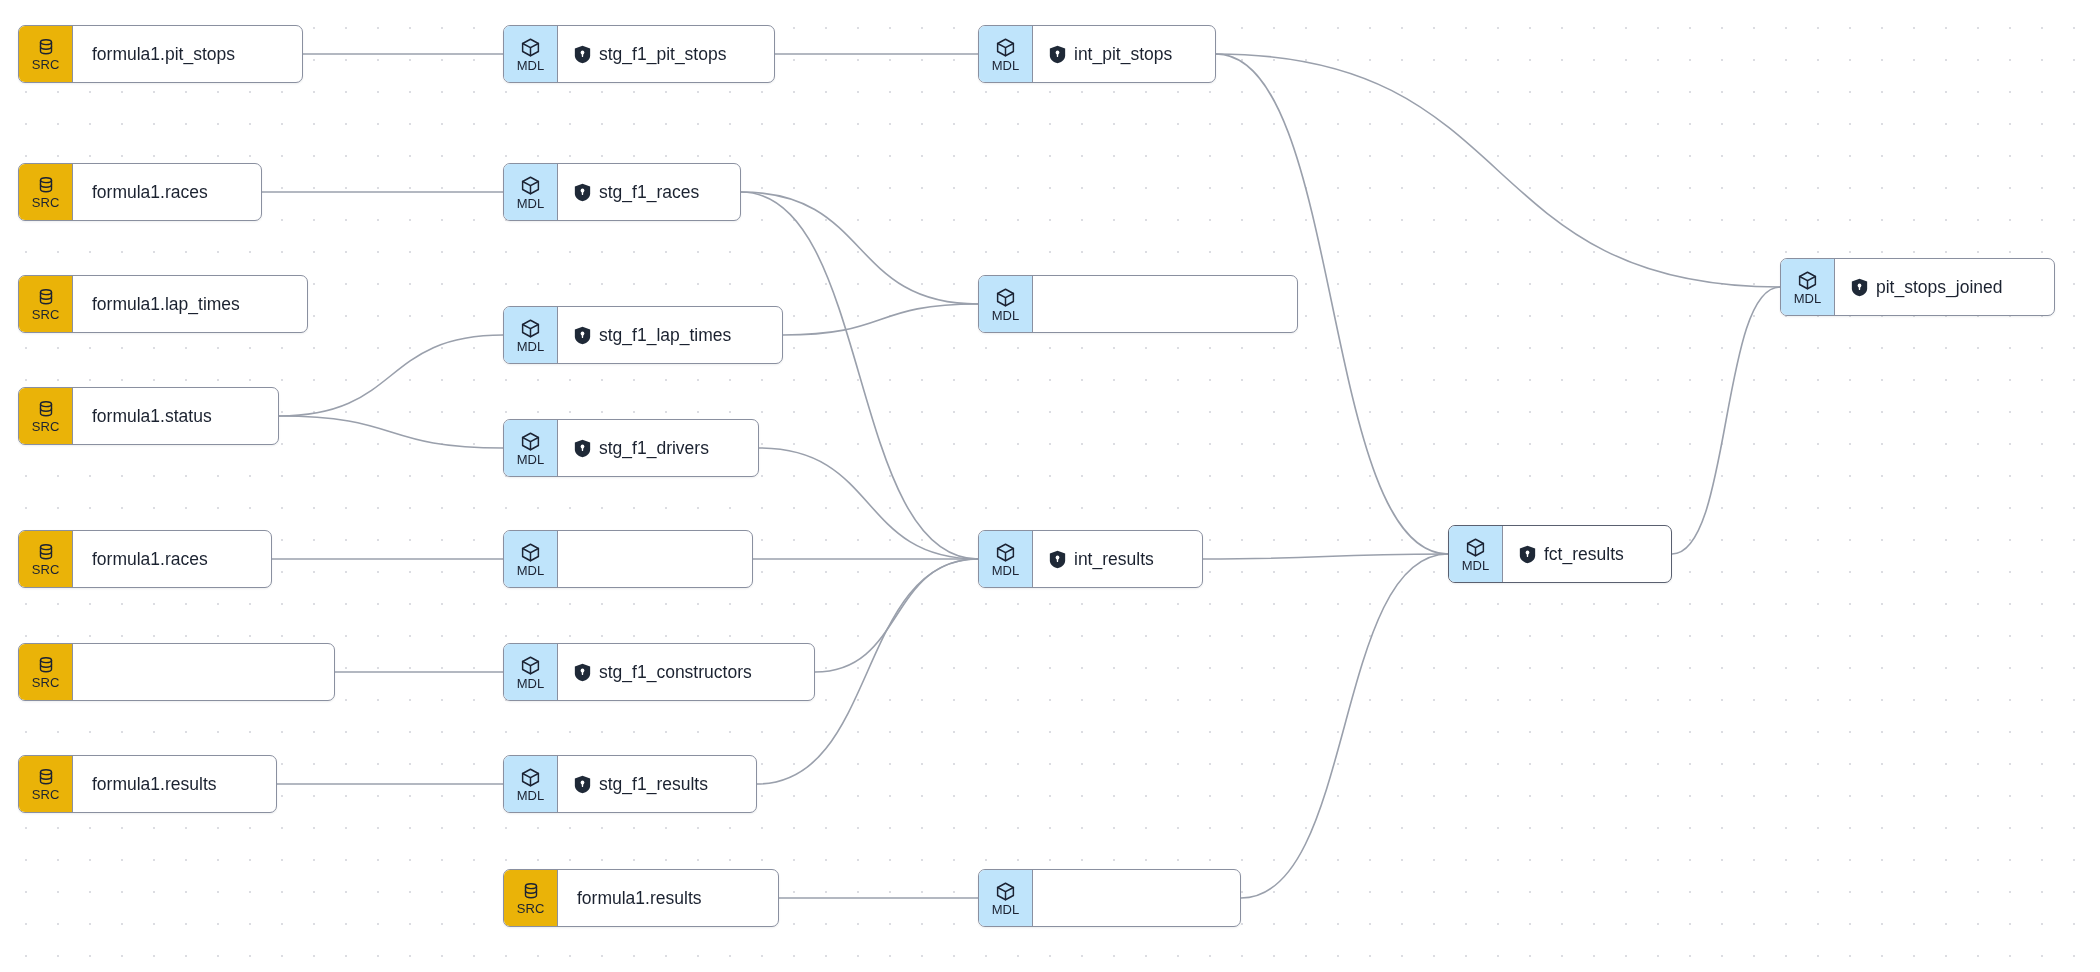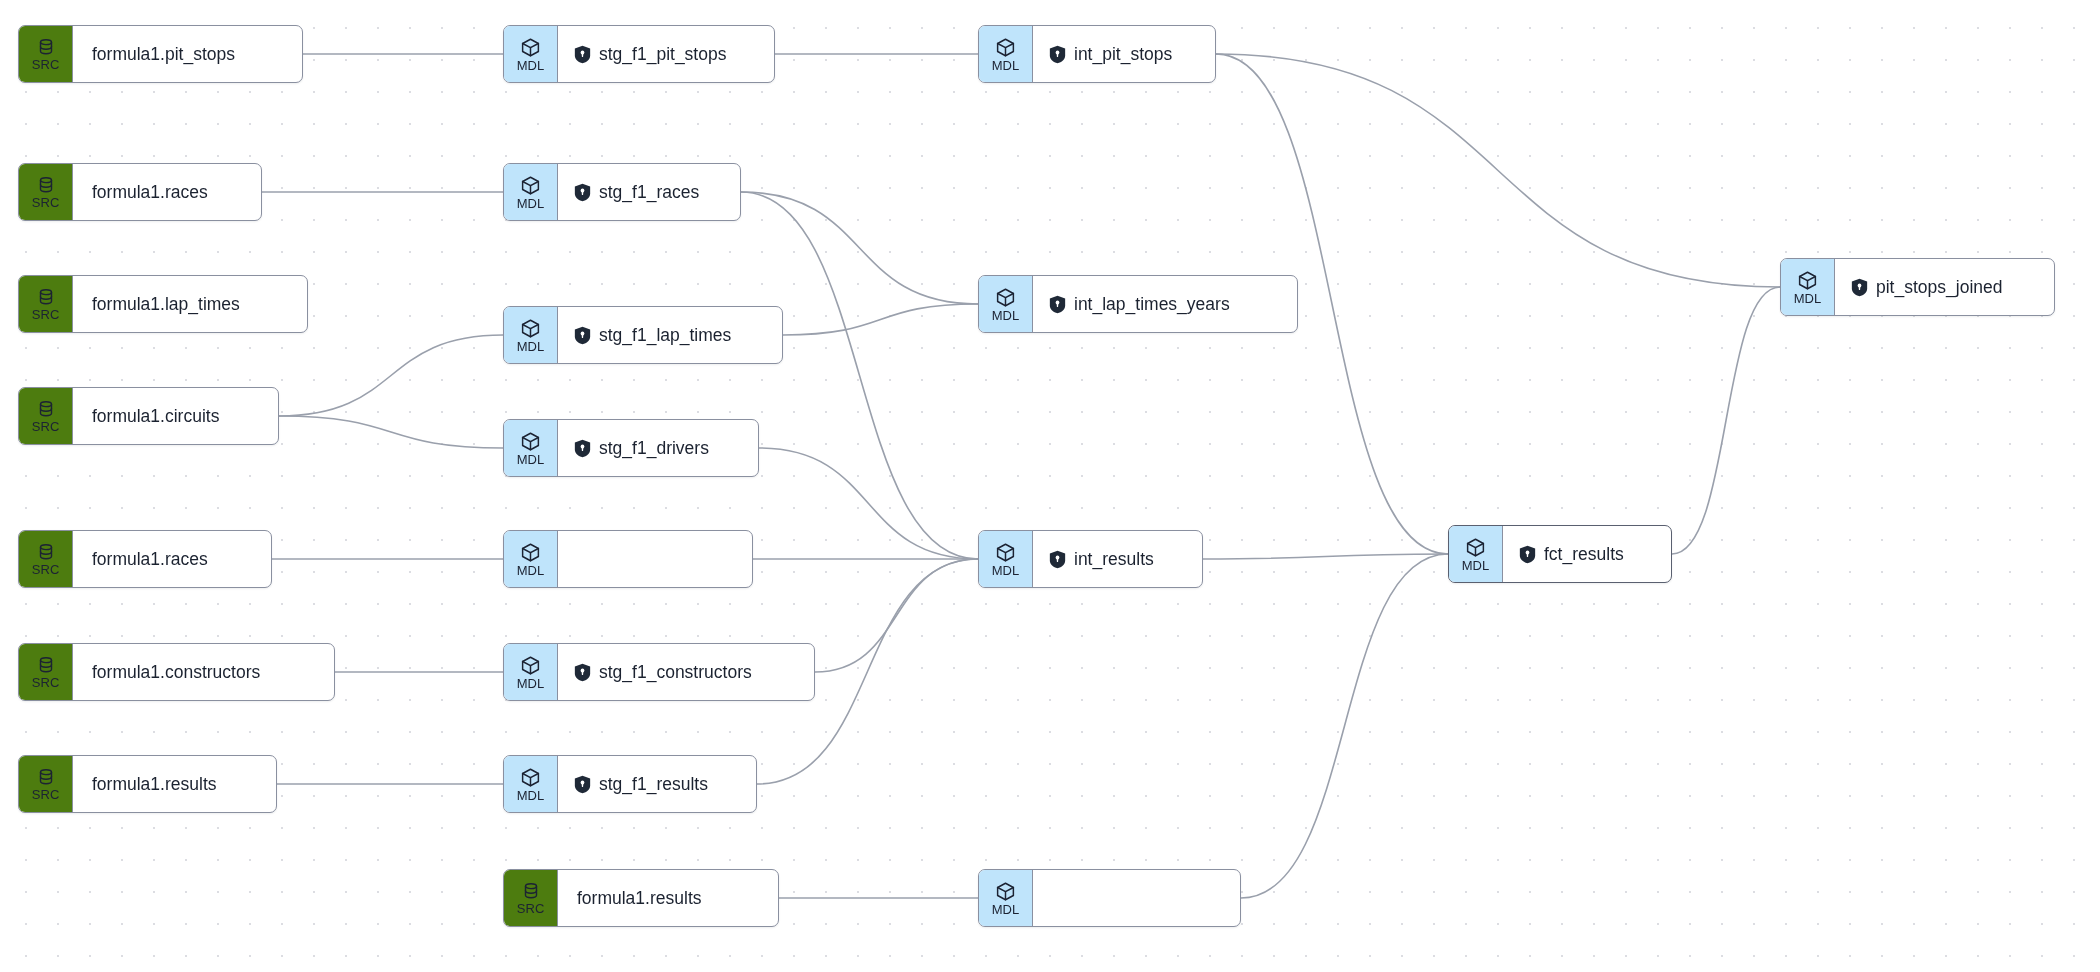--- a/index.html
+++ b/index.html
@@ -50,21 +50,21 @@
     width: 54px;
     flex: 0 0 54px;
     display: flex;
     flex-direction: column;
     align-items: center;
     justify-content: center;
     gap: 0px;
     border-right: 1.4px solid #8a90a0;
     box-sizing: border-box;
   }
-  .badge-src { background: #4d7c0f; }
+  .badge-src { background: #eab308; }
   .badge-mdl { background: #bfe4fb; text-align: center; }
   .badge-icon {
     display: block;
     line-height: 0;
     margin-bottom: 1px;
   }
   .badge-text {
     font-size: 13px;
     line-height: 13px;
     color: #1c2333;
@@ -162,21 +162,21 @@
       <div class="node" style="left: 18px; top: 387px; width: 261px;">
         <div class="node-badge badge-src">
           <span class="badge-icon"><svg width="20" height="20" viewBox="0 0 24 24" fill="none" stroke="#1c2333" stroke-width="1.7" stroke-linecap="round" stroke-linejoin="round">
               <ellipse cx="12" cy="6.2" rx="6.6" ry="2.9"></ellipse>
               <path d="M5.4 6.2v5.6c0 1.6 3 2.9 6.6 2.9s6.6-1.3 6.6-2.9V6.2"></path>
               <path d="M5.4 11.6v5.6c0 1.6 3 2.9 6.6 2.9s6.6-1.3 6.6-2.9v-5.6"></path>
             </svg></span>
           <span class="badge-text">SRC</span>
         </div>
         <div class="node-body wide-pad">
-          <span class="node-label">formula1.circuits</span>
+          <span class="node-label">formula1.status</span>
         </div>
       </div>
       <div class="node" style="left: 18px; top: 530px; width: 254px;">
         <div class="node-badge badge-src">
           <span class="badge-icon"><svg width="20" height="20" viewBox="0 0 24 24" fill="none" stroke="#1c2333" stroke-width="1.7" stroke-linecap="round" stroke-linejoin="round">
               <ellipse cx="12" cy="6.2" rx="6.6" ry="2.9"></ellipse>
               <path d="M5.4 6.2v5.6c0 1.6 3 2.9 6.6 2.9s6.6-1.3 6.6-2.9V6.2"></path>
               <path d="M5.4 11.6v5.6c0 1.6 3 2.9 6.6 2.9s6.6-1.3 6.6-2.9v-5.6"></path>
             </svg></span>
           <span class="badge-text">SRC</span>
@@ -187,23 +187,20 @@
       </div>
       <div class="node" style="left: 18px; top: 643px; width: 317px;">
         <div class="node-badge badge-src">
           <span class="badge-icon"><svg width="20" height="20" viewBox="0 0 24 24" fill="none" stroke="#1c2333" stroke-width="1.7" stroke-linecap="round" stroke-linejoin="round">
               <ellipse cx="12" cy="6.2" rx="6.6" ry="2.9"></ellipse>
               <path d="M5.4 6.2v5.6c0 1.6 3 2.9 6.6 2.9s6.6-1.3 6.6-2.9V6.2"></path>
               <path d="M5.4 11.6v5.6c0 1.6 3 2.9 6.6 2.9s6.6-1.3 6.6-2.9v-5.6"></path>
             </svg></span>
           <span class="badge-text">SRC</span>
         </div>
-        <div class="node-body wide-pad">
-          <span class="node-label">formula1.constructors</span>
-        </div>
       </div>
       <div class="node" style="left: 18px; top: 755px; width: 259px;">
         <div class="node-badge badge-src">
           <span class="badge-icon"><svg width="20" height="20" viewBox="0 0 24 24" fill="none" stroke="#1c2333" stroke-width="1.7" stroke-linecap="round" stroke-linejoin="round">
               <ellipse cx="12" cy="6.2" rx="6.6" ry="2.9"></ellipse>
               <path d="M5.4 6.2v5.6c0 1.6 3 2.9 6.6 2.9s6.6-1.3 6.6-2.9V6.2"></path>
               <path d="M5.4 11.6v5.6c0 1.6 3 2.9 6.6 2.9s6.6-1.3 6.6-2.9v-5.6"></path>
             </svg></span>
           <span class="badge-text">SRC</span>
         </div>
@@ -371,28 +368,20 @@
         </div>
       </div>
       <div class="node" style="left: 978px; top: 275px; width: 320px;">
         <div class="node-badge badge-mdl">
           <span class="badge-icon"><svg width="21" height="21" viewBox="0 0 24 24" fill="none" stroke="#1c2333" stroke-width="1.7" stroke-linecap="round" stroke-linejoin="round">
               <path d="M12 2.6 21 7.4v9.2L12 21.4 3 16.6V7.4z"></path>
               <path d="M3 7.4 12 12.2l9-4.8"></path>
               <path d="M12 12.2v9.2"></path>
             </svg></span>
           <span class="badge-text">MDL</span>
-        </div>
-        <div class="node-body">
-          <span class="shield-icon"><svg width="17" height="19" viewBox="0 0 20 22" fill="#1f2937">
-              <path d="M10 0.6 19 4v8.2c0 4.6-4.1 7.9-9 9.2-4.9-1.3-9-4.6-9-9.2V4z"></path>
-              <circle cx="10" cy="8.6" r="2.2" fill="#ffffff"></circle>
-              <path d="M8.9 9.6h2.2l-0.45 4.3H9.35z" fill="#ffffff"></path>
-            </svg></span>
-          <span class="node-label">int_lap_times_years</span>
         </div>
       </div>
       <div class="node" style="left: 978px; top: 530px; width: 225px;">
         <div class="node-badge badge-mdl">
           <span class="badge-icon"><svg width="21" height="21" viewBox="0 0 24 24" fill="none" stroke="#1c2333" stroke-width="1.7" stroke-linecap="round" stroke-linejoin="round">
               <path d="M12 2.6 21 7.4v9.2L12 21.4 3 16.6V7.4z"></path>
               <path d="M3 7.4 12 12.2l9-4.8"></path>
               <path d="M12 12.2v9.2"></path>
             </svg></span>
           <span class="badge-text">MDL</span>

